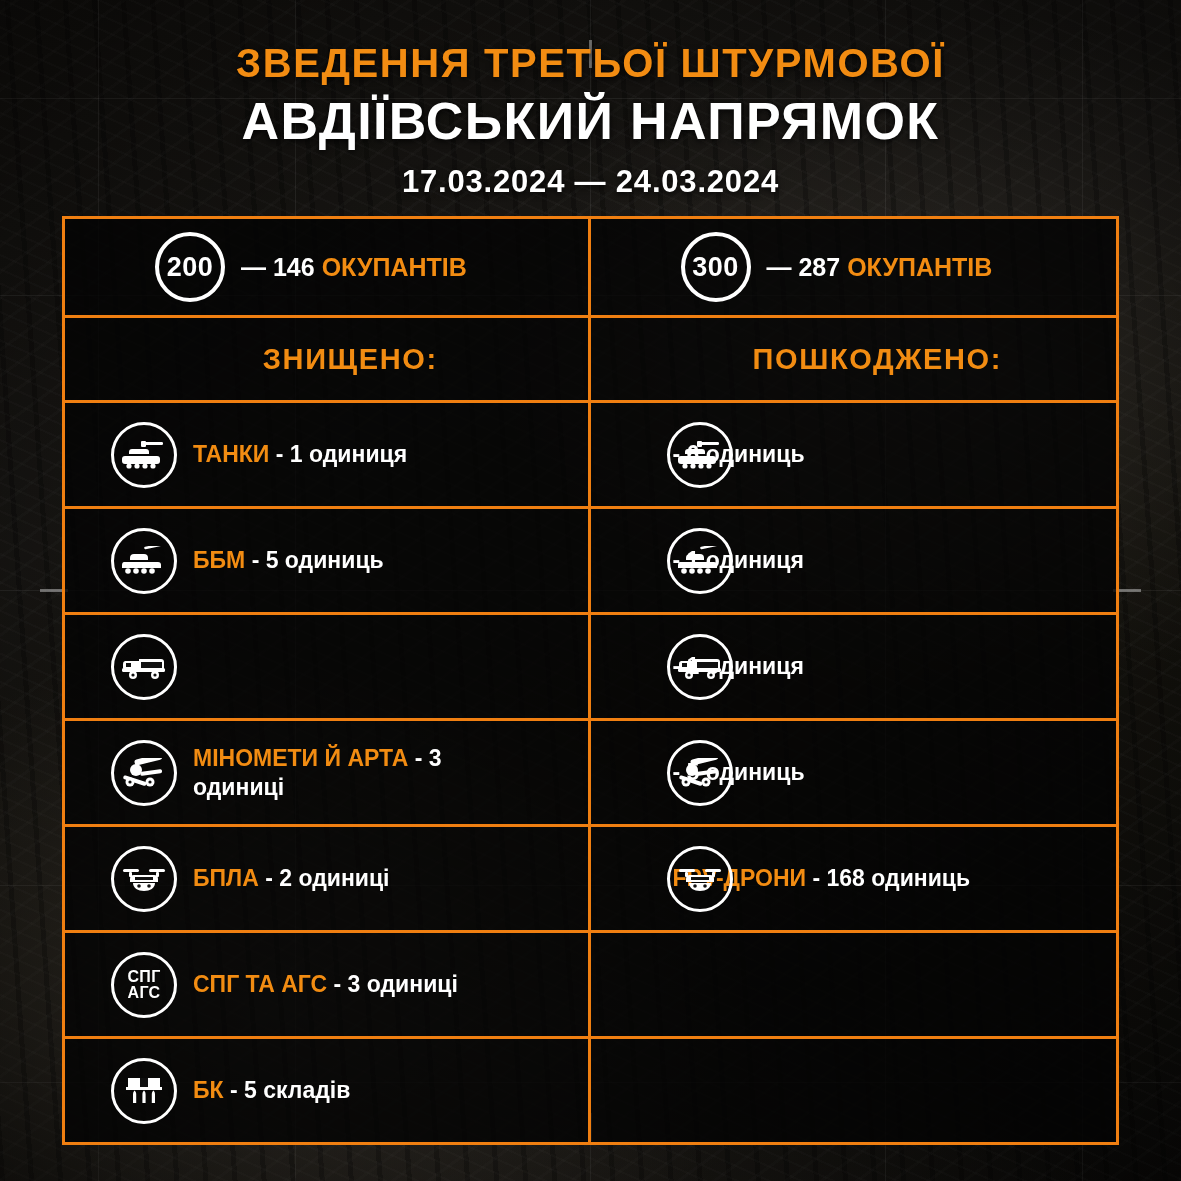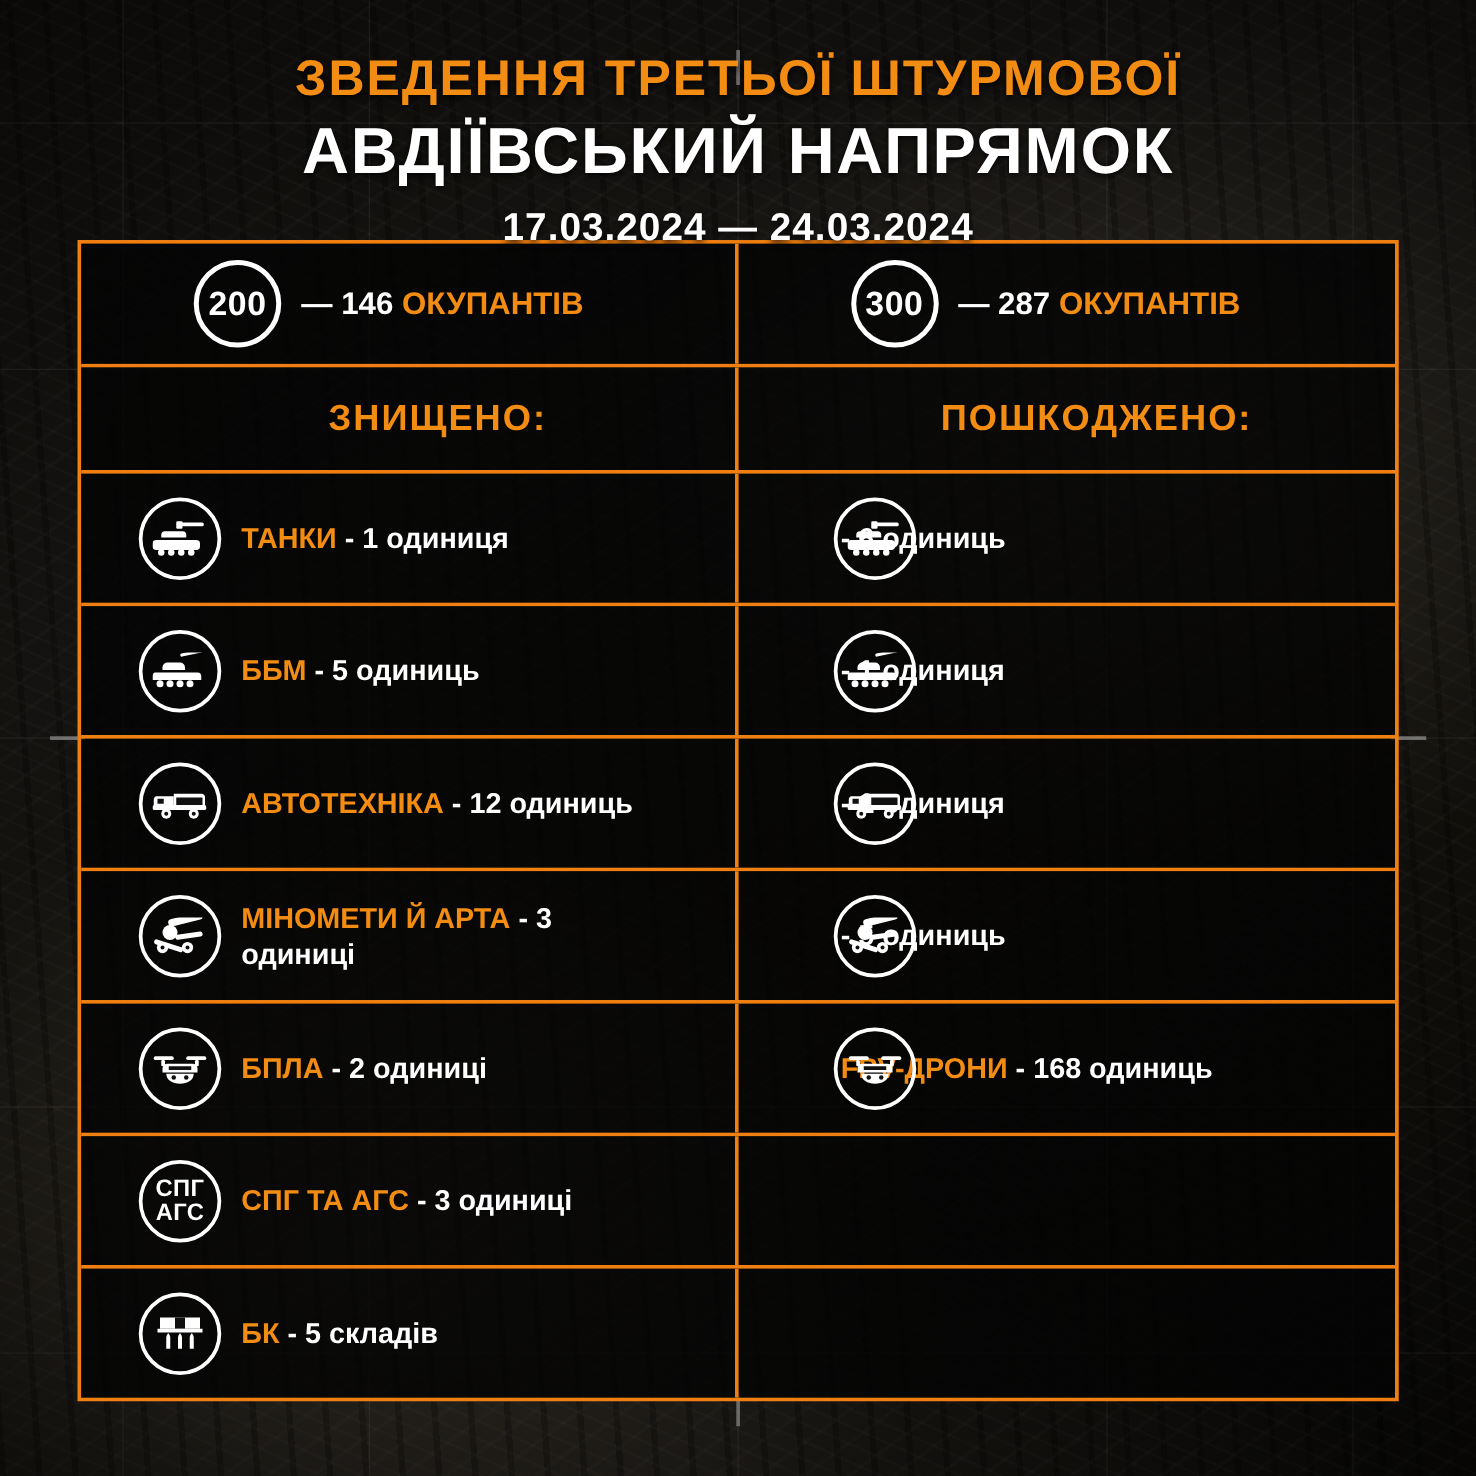--- a/index.html
+++ b/index.html
@@ -93,21 +93,21 @@
     font-weight: bold;
     letter-spacing: 0.8px;
     margin-top: 12px;
     text-shadow: 0 2px 6px rgba(0,0,0,0.85);
   }
 
   
   .table-wrap {
     position: absolute;
     left: 62px;
-    top: 192px;
+    top: 216px;
     width: 1057px;
     z-index: 4;
     border: 3px solid #f07f11;
     display: flex;
     flex-direction: column;
   }
 
   .row {
     display: flex;
     border-bottom: 3px solid #f07f11;
@@ -169,21 +169,21 @@
     border-radius: 50%;
     display: flex; align-items: center; justify-content: center;
     overflow: hidden;
   }
   .cell.left .icon-circle { left: 46px; }
   .cell.right .icon-circle { left: 76px; }
 
   .icon-circle svg { display: block; }
   .icon-circle .txt-ico {
     color: #ffffff;
-    font-size: 19px;
+    font-size: 16px;
     font-weight: bold;
     line-height: 1.0;
     text-align: center;
     letter-spacing: 0.3px;
   }
 
   .item-text {
     font-size: 23px;
     font-weight: bold;
     color: #ffffff;
@@ -348,24 +348,20 @@
 <path d="M17 6h22a3 3 0 0 1 3 3v9H17z"></path>
                   <rect x="19" y="9" width="21" height="6" fill="#111"></rect>
 <rect x="0" y="15" width="43" height="4" rx="1.5"></rect>
 <circle cx="11" cy="22" r="4"></circle>
                   <circle cx="33" cy="22" r="4"></circle>
 <circle cx="11" cy="22" r="1.6" fill="#111"></circle>
                   <circle cx="33" cy="22" r="1.6" fill="#111"></circle>
 </g>
               </svg>
             </div>
-    <div class="item-text">
-      <span class="lbl">АВТОТЕХНІКА</span> <span>-</span>
-      <span>12 одиниць</span>
-    </div>
   </div>
     <div class="cell right">
     <div class="icon-circle">
               <svg width="44" height="28" viewBox="0 0 44 28">
                 <g fill="#ffffff">
 <path d="M3 8h14v7H1V11a3 3 0 0 1 2-3z"></path>
                   <rect x="4" y="10" width="5" height="4" fill="#111"></rect>
 <path d="M17 6h22a3 3 0 0 1 3 3v9H17z"></path>
                   <rect x="19" y="9" width="21" height="6" fill="#111"></rect>
 <rect x="0" y="15" width="43" height="4" rx="1.5"></rect>

